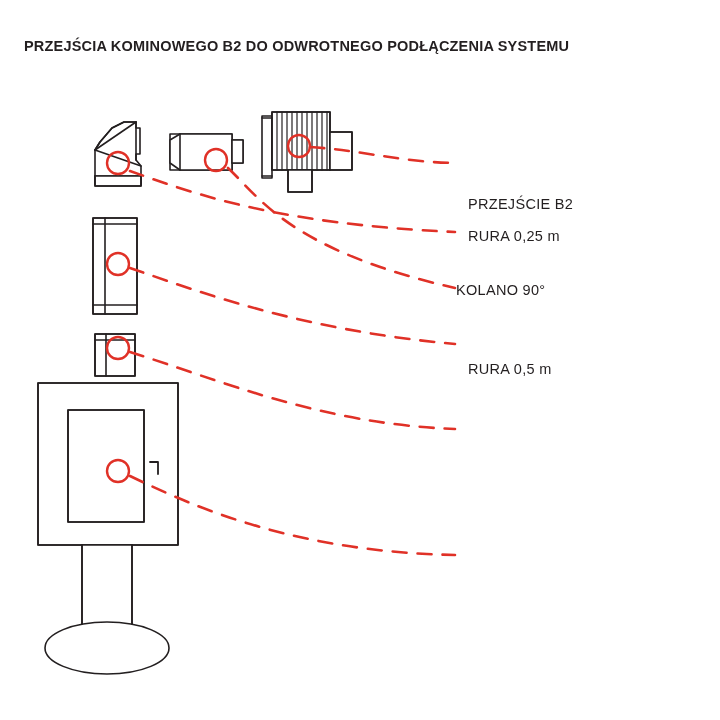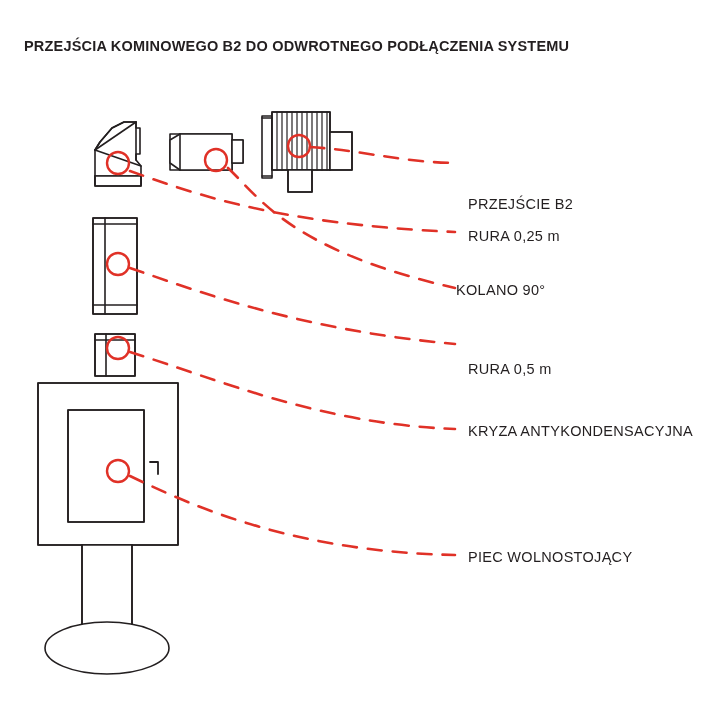--- a/index.html
+++ b/index.html
@@ -145,16 +145,14 @@
       <circle cx="118" cy="264" r="11"></circle>
       <circle cx="118" cy="348" r="11"></circle>
       <circle cx="118" cy="471" r="11"></circle>
     </g>
   </svg>
 
   <div class="label" style="left:468px; top:152px;margin-top:44px;">PRZEJŚCIE B2</div>
   <div class="label" style="left:468px; top:228px;">RURA 0,25 m</div>
   <div class="label" style="left:456px; top:282px;">KOLANO 90°</div>
   <div class="label" style="left:468px; top:338px;margin-top:23px;">RURA 0,5 m</div>
-  <div class="label" style="left:468px; top:423px;">KRYZA ANTYKONDENSACYJNA</div>
-  <div class="label" style="left:468px; top:549px;">PIEC WOLNOSTOJĄCY</div>
 
 </div>
 
 </body></html>

